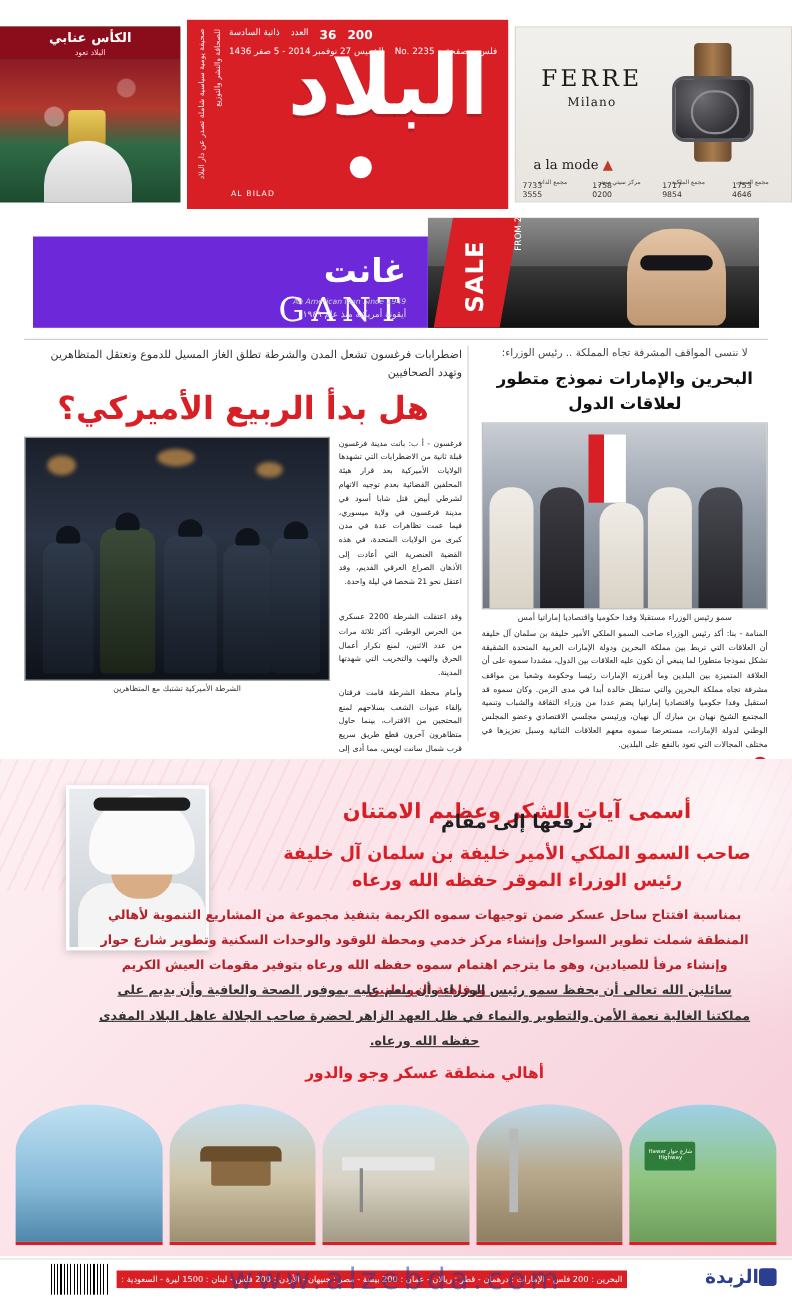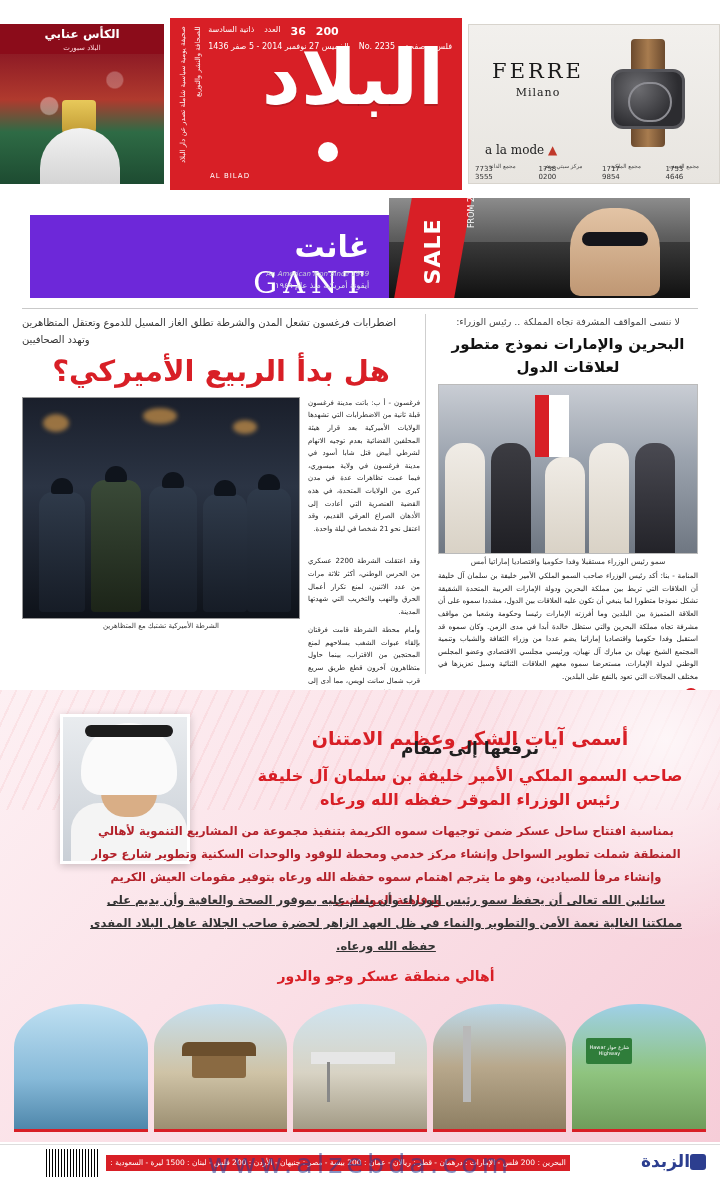--- a/index.html
+++ b/index.html
@@ -85,21 +85,21 @@
   .lc-person.p3 { left:150px; }
   .lc-person.p4 { left:196px; background:linear-gradient(180deg,#4a4a52,#232329); }
   .lc-person.p5 { left:106px; height:96px; }
   .lc-cap { font-size:7.5px; color:#333; text-align:center; margin-top:3px; }
   .lc-body { font-size:7.2px; color:#222; line-height:1.75; text-align:justify; margin-top:4px; column-count:1; }
   .lc-badge { width:14px; height:14px; border-radius:50%; background:#d81f26; color:#fff; font-size:8px; text-align:center; line-height:14px; margin-top:4px; }
 
   .vline { position:absolute; right:272px; top:6px; width:1px; height:360px; background:#cfcfcf; }
 
   .right-col { position:absolute; left:0; top:6px; width:398px; }
-  .rc-kicker { font-size:10px; color:#333; text-align:left; line-height:1.7; }
+  .rc-kicker { font-size:10px; color:#333; text-align:right; line-height:1.7; }
   .rc-head { font-size:29px; font-weight:bold; color:#d81f26; text-align:center; margin-top:6px; line-height:1.2; }
   .rc-wrap { display:flex; gap:8px; margin-top:8px; }
   .rc-photo { width:278px; height:222px; position:relative; overflow:hidden; border:1px solid #999;
     background:linear-gradient(180deg,#1a1f2b 0%, #2b3444 40%, #0e1219 100%); }
   .rc-light { position:absolute; border-radius:50%; background:rgba(255,180,80,.55); filter:blur(2px); }
   .cop { position:absolute; bottom:6px; background:linear-gradient(180deg,#2f3a4a,#161c26); border-radius:14px 14px 4px 4px; }
   .cop .helm { position:absolute; left:50%; transform:translateX(-50%); top:-14px; width:22px; height:16px; background:#0f141c; border-radius:11px 11px 3px 3px; }
   .rc-col { width:112px; font-size:7px; line-height:1.8; color:#222; text-align:justify; }
   .rc-caption { font-size:7px; color:#333; margin-top:3px; text-align:center; }
   .rc-bottom { display:flex; gap:6px; margin-top:6px; }
@@ -204,21 +204,21 @@
       <div class="logo-left-strip">صحيفة يومية سياسية شاملة تصدر عن دار البلاد للصحافة والنشر والتوزيع</div>
       <div class="logo-en">AL BILAD</div>
     </div>
 
     <div class="ad-anabi">
       <div class="anabi-photo">
         <div class="anabi-cup"></div>
         <div class="anabi-figure"></div>
       </div>
       <div class="anabi-top">الكأس عنابي</div>
-      <div class="anabi-sub">البلاد سبورت</div>
+      <div class="anabi-sub">البلاد تعود</div>
     </div>
   </div>
 
   <div class="gant">
     <div class="gant-right">
       <div class="gant-car"></div>
       <div class="gant-model"></div>
       <div class="gant-glasses"></div>
       <div class="sale-band">
         <span>SALE</span>

